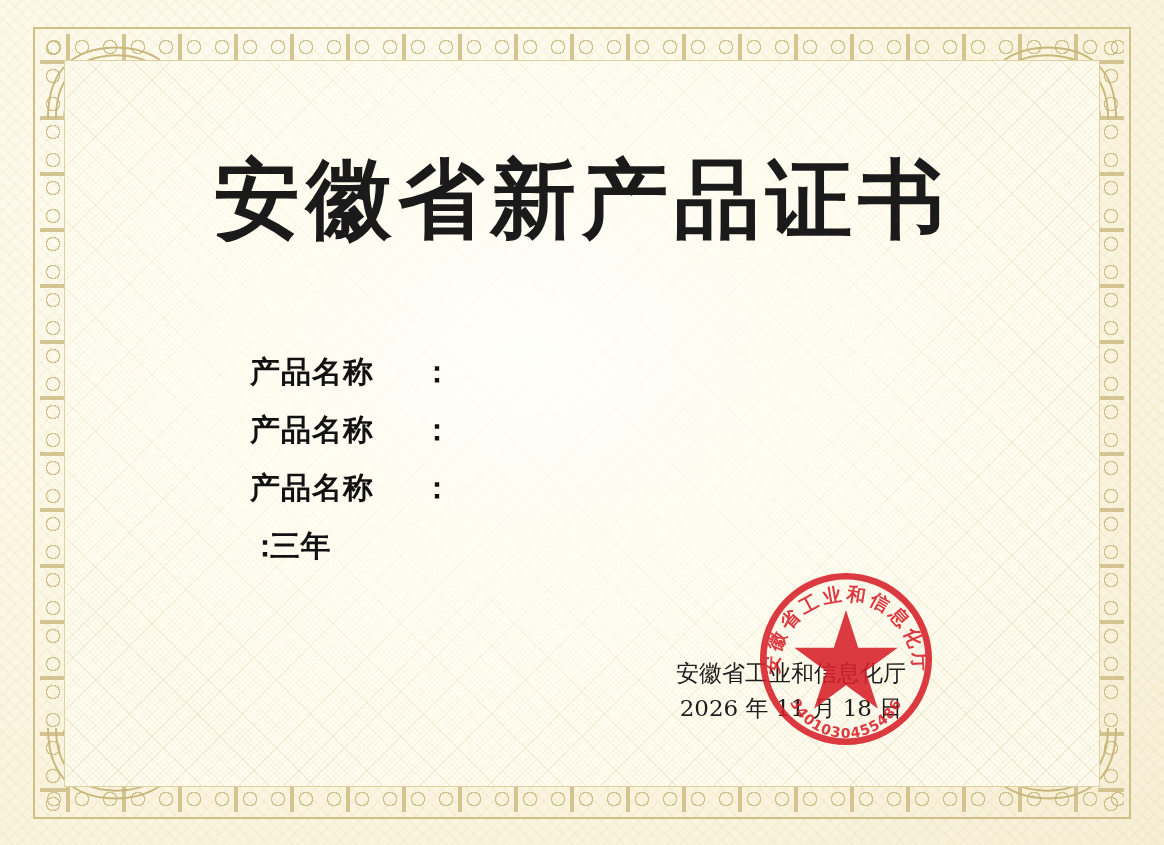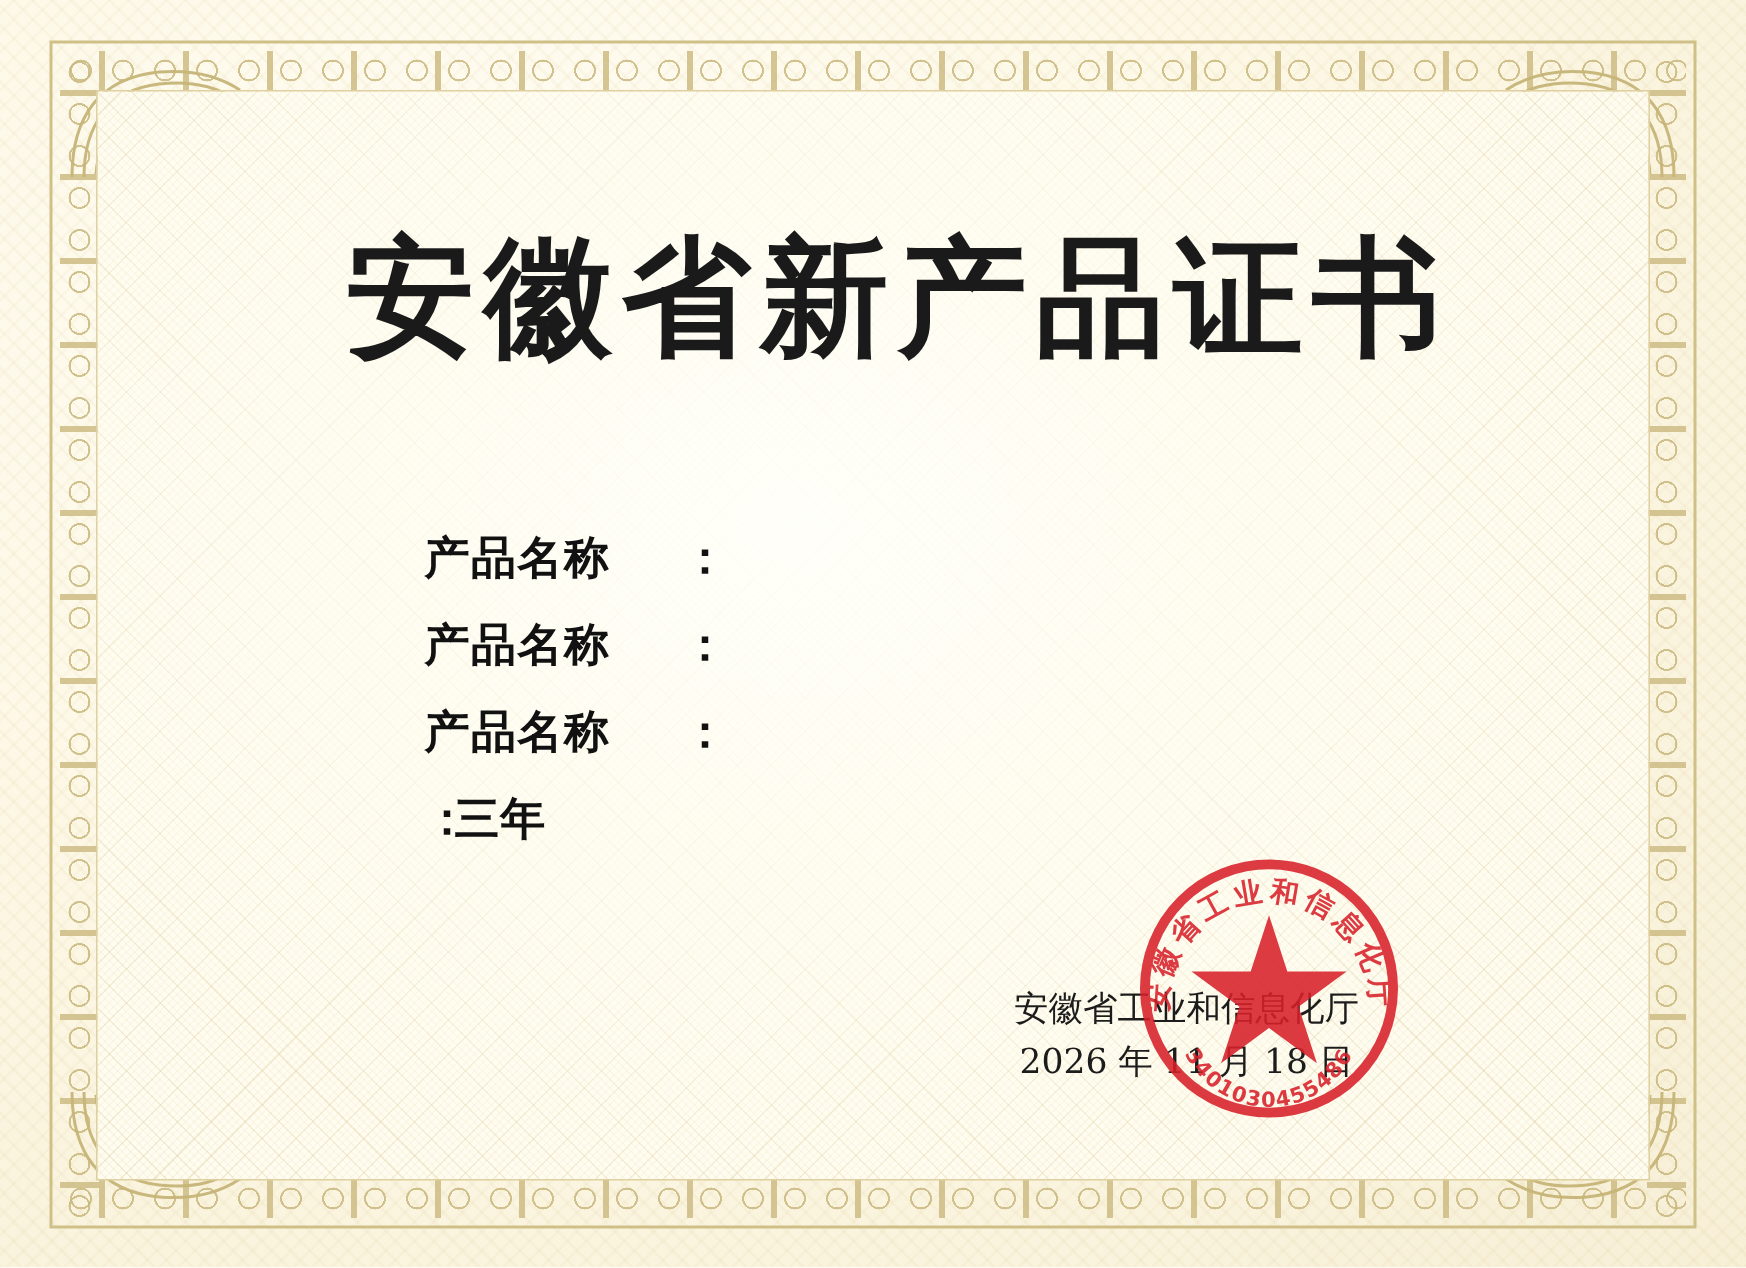--- a/index.html
+++ b/index.html
@@ -105,21 +105,20 @@
   .inner-vignette {
     position: absolute;
     inset: 0;
     background: radial-gradient(ellipse at 45% 40%, rgba(255,255,250,0.95) 0%, rgba(255,253,240,0.72) 40%, rgba(255,250,232,0.25) 72%, rgba(250,242,215,0.08) 100%);
   }
 
   
   .content {
     position: absolute;
     inset: 0;
-    margin-left: 33px;
   }
 
   .cert-title {
     position: absolute;
     top: 152px;
     left: 0; right: 0;
     text-align: center;
     font-family: "DejaVu Serif", serif;
     font-weight: 700;
     font-size: 86px;

